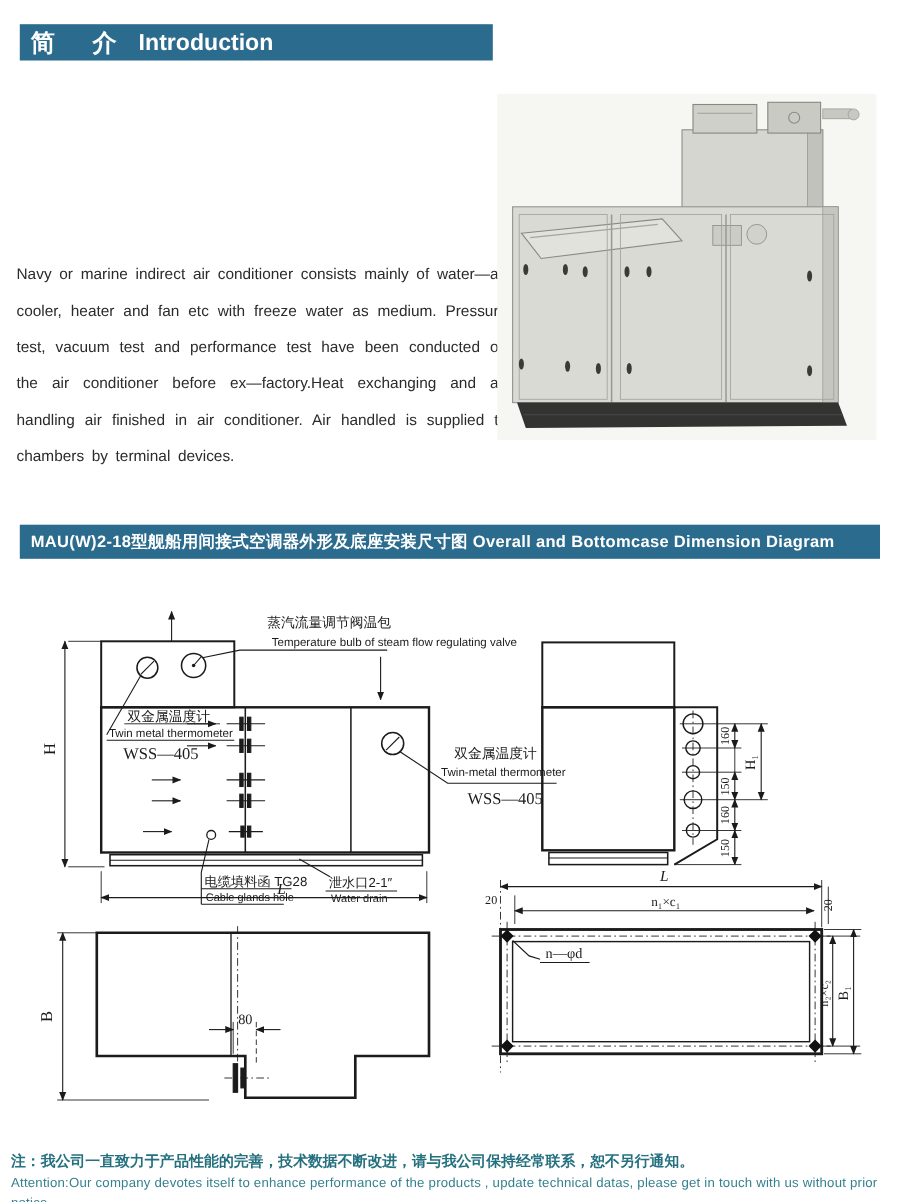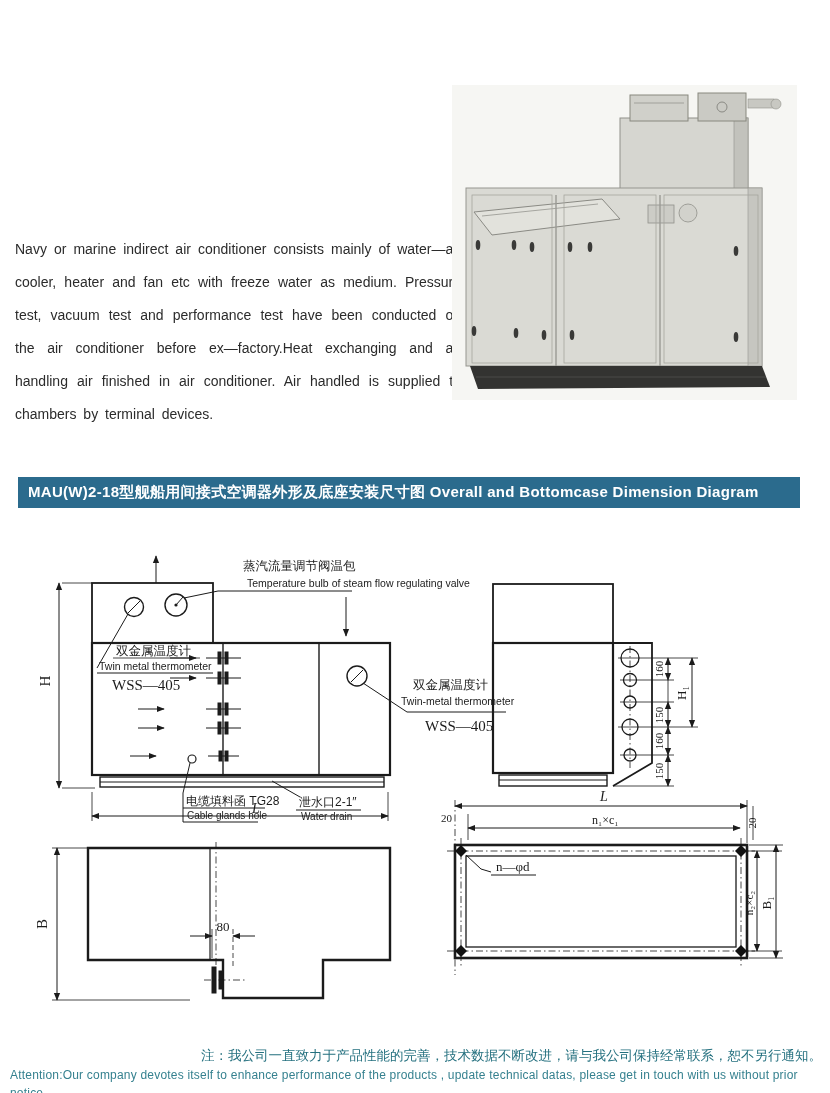--- a/index.html
+++ b/index.html
@@ -10,31 +10,35 @@
   .hbar1{left:18px;top:22px;width:430px;height:33px;font-size:21px;font-weight:bold;}
   .hbar1 .zh{letter-spacing:6px;margin-right:14px;font-size:22px;}
   .hbar2{left:18px;top:477px;width:782px;height:31px;font-size:15px;font-weight:bold;letter-spacing:0.3px;}
   .para-zh{position:absolute;left:15px;top:60px;width:444px;font-size:17.5px;line-height:33px;
            text-align:justify;text-indent:35px;color:#141414;}
   .para-en{position:absolute;left:15px;top:233px;width:446px;font-size:14px;line-height:33px;
            text-align:justify;word-spacing:3px;color:#2b2b2b;}
   .photo{position:absolute;left:452px;top:85px;width:345px;height:315px;}
   .diagrams{position:absolute;left:0px;top:530px;width:830px;height:510px;}
   .footer{position:absolute;left:10px;top:1046px;width:812px;}
-  .footer .zh{font-size:13.5px;font-weight:normal;color:#24707f;line-height:20px;text-align:right;}
+  .footer .zh{font-size:13.5px;font-weight:bold;color:#24707f;line-height:20px;}
   .footer .en{font-size:12px;color:#35818f;line-height:18px;letter-spacing:0.2px;}
   svg text{font-family:"Liberation Sans",sans-serif;fill:#1b1b1b;}
   svg text.serif{font-family:"Liberation Serif",serif;}
   svg text.it{font-style:italic;}
 </style>
 </head>
 <body>
 
 <div class="page">
 
+  <div class="hbar hbar1">
+    <span class="zh">简　介</span>
+    <span class="en">Introduction</span>
+  </div>
 
   <div class="para-en">Navy or marine indirect air conditioner consists mainly of water—air cooler, heater and fan etc with freeze water as medium. Pressure test, vacuum test and performance test have been conducted on the air conditioner before ex—factory.Heat exchanging and air handling air finished in air conditioner. Air handled is supplied to chambers by terminal devices.</div>
 
   <svg class="photo" viewBox="0 0 345 315" xmlns="http://www.w3.org/2000/svg">
     <rect x="0" y="0" width="345" height="315" fill="#f6f6f3"></rect>
 
     <rect x="168" y="33" width="128" height="74" fill="#d6d6d0" stroke="#90908a" stroke-width="1"></rect>
     <rect x="282" y="33" width="14" height="74" fill="#c2c2bc" stroke="#90908a" stroke-width="0.6"></rect>
     <rect x="178" y="10" width="58" height="26" fill="#d0d0ca" stroke="#88887f" stroke-width="1"></rect>
     <line x1="182" y1="18" x2="232" y2="18" stroke="#a0a09a" stroke-width="1"></line>

